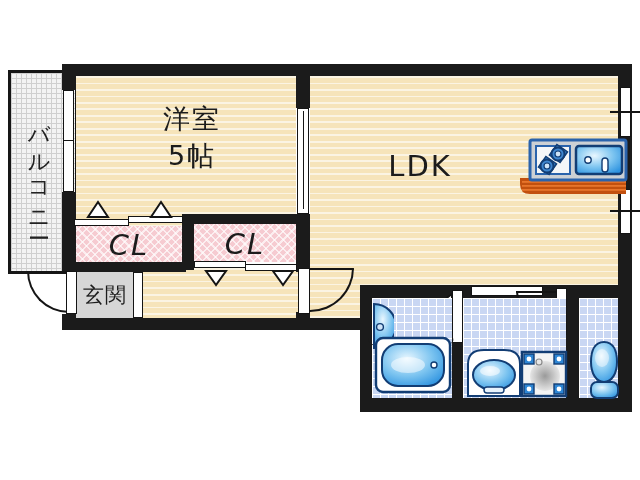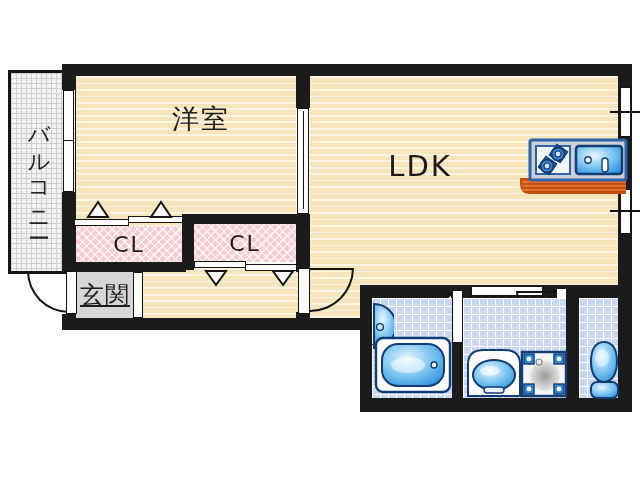--- a/index.html
+++ b/index.html
@@ -24,22 +24,22 @@
   .arc-bl{border-top:2.4px solid #141414;border-left:2.4px solid #141414;border-bottom:2.4px solid #141414;
           border-bottom-left-radius:100% 100%;}
   .arc-br{border-top:2.4px solid #141414;border-right:2.4px solid #141414;border-bottom:2.4px solid #141414;
           border-bottom-right-radius:100% 100%;}
   .bath-curve{position:absolute;border-bottom:2.2px solid #1a1a1a;
           border-bottom-left-radius:50% 100%;border-bottom-right-radius:50% 100%;}
   .tick{position:absolute;background:#141414;}
   .lbl{position:absolute;text-align:center;color:#1c1c1c;}
   .lbl-room{font-size:27px;line-height:37px;letter-spacing:2px;}
   .lbl-ldk{font-size:29px;line-height:38px;letter-spacing:2px;}
-  .lbl-cl{font-size:22px;line-height:34px;letter-spacing:2px;}
-  .lbl-genkan{font-size:24px;line-height:46px;letter-spacing:1px;text-decoration:underline;}
+  .lbl-cl{font-size:29px;line-height:34px;letter-spacing:2px;font-style:italic;}
+  .lbl-genkan{font-size:21px;line-height:46px;letter-spacing:1px;}
   .lbl-balcony{writing-mode:vertical-rl;text-orientation:upright;font-size:22px;letter-spacing:4px;
                color:#222;}
   svg{display:block;}
 </style>
 </head>
 <body>
 
 <div id="stage">
 
   <svg width="0" height="0" style="position:absolute">
@@ -191,22 +191,23 @@
   </svg>
 
   <svg class="abs" style="left:586px;top:340px" width="36" height="60" viewBox="0 0 36 60">
     <rect x="5" y="42" width="27" height="16" rx="6" fill="url(#gBlue)" stroke="#123d74" stroke-width="2"></rect>
     <path d="M18 2 C28 2 31 12 31 22 C31 33 26 42 18 42 C10 42 5 33 5 22 C5 12 8 2 18 2 Z" fill="url(#gBlue)" stroke="#123d74" stroke-width="2"></path>
     <ellipse cx="16" cy="18" rx="7" ry="9" fill="rgba(255,255,255,0.45)"></ellipse>
   </svg>
 
   <div class="lbl lbl-balcony" style="left:10px;top:78px;width:58px;height:184px;display:flex;align-items:center;justify-content:center">バルコニー</div>
 
-  <div class="lbl lbl-room" style="left:131px;top:100px;width:140px">
+  <div class="lbl lbl-room" style="left:122px;top:100px;width:140px">
     <div>洋室</div>
+    <div>5帖</div>
   </div>
 
   <div class="lbl lbl-ldk" style="left:350px;top:147px;width:140px">
     <div>LDK</div>
   </div>
 
   <div class="lbl lbl-cl" style="left:76px;top:228px;width:106px">CL</div>
   <div class="lbl lbl-cl" style="left:194px;top:227px;width:102px">CL</div>
 
   <div class="lbl lbl-genkan" style="left:76px;top:272px;width:58px;height:46px">玄関</div>

